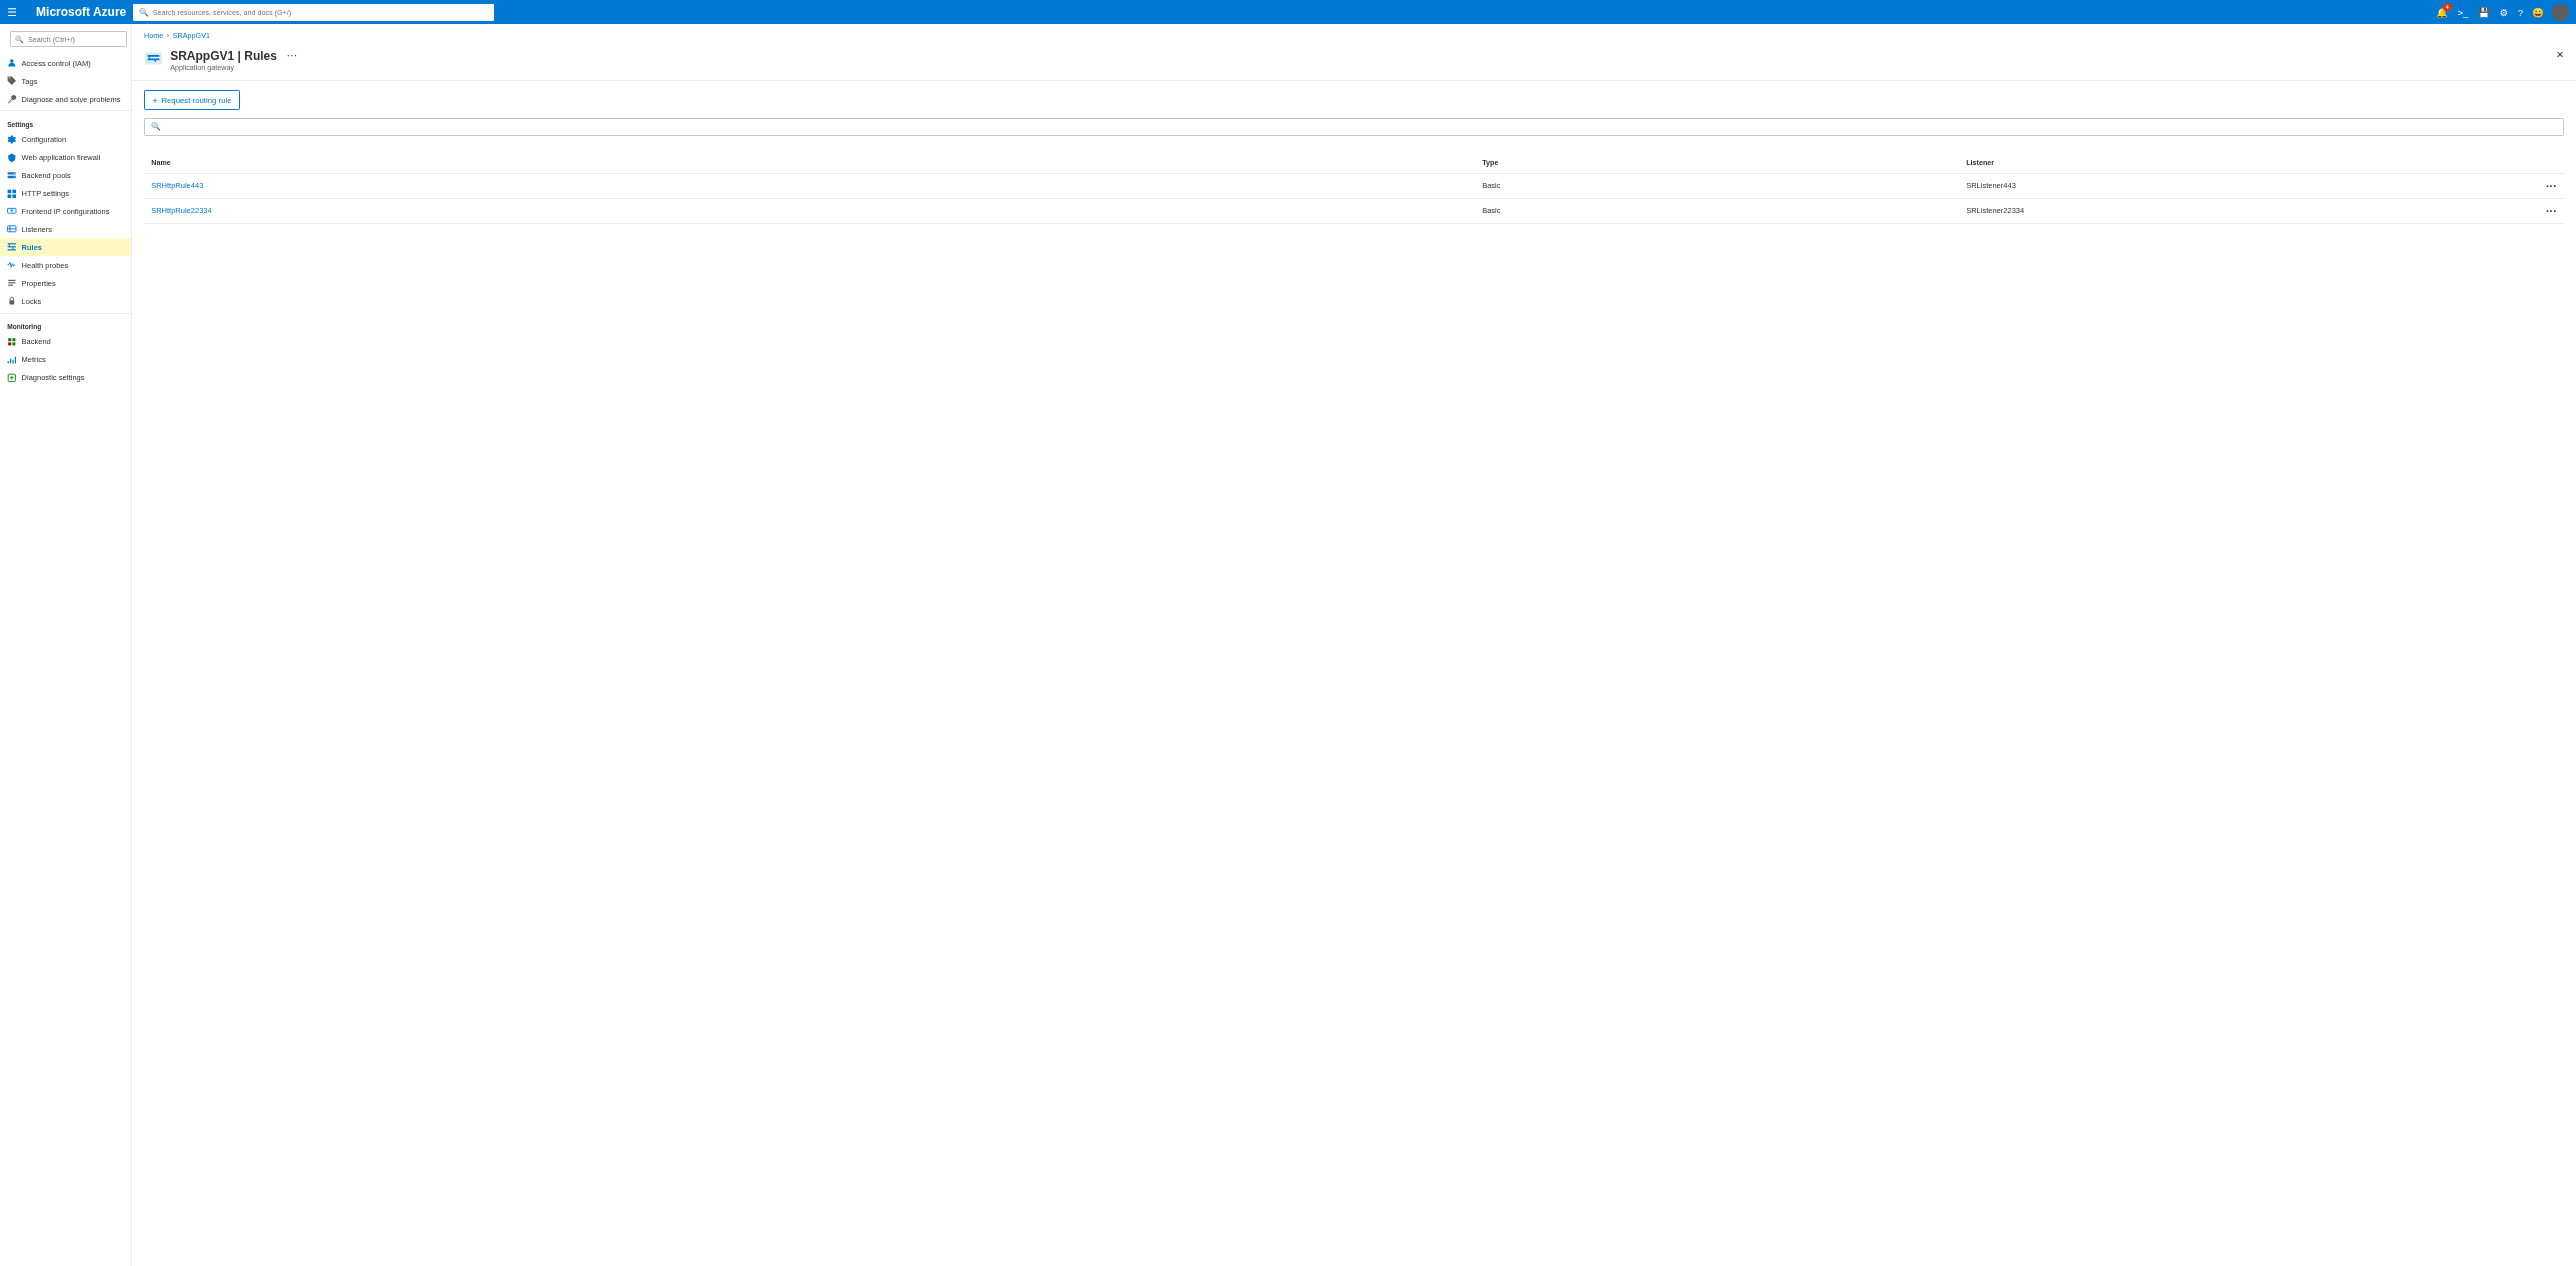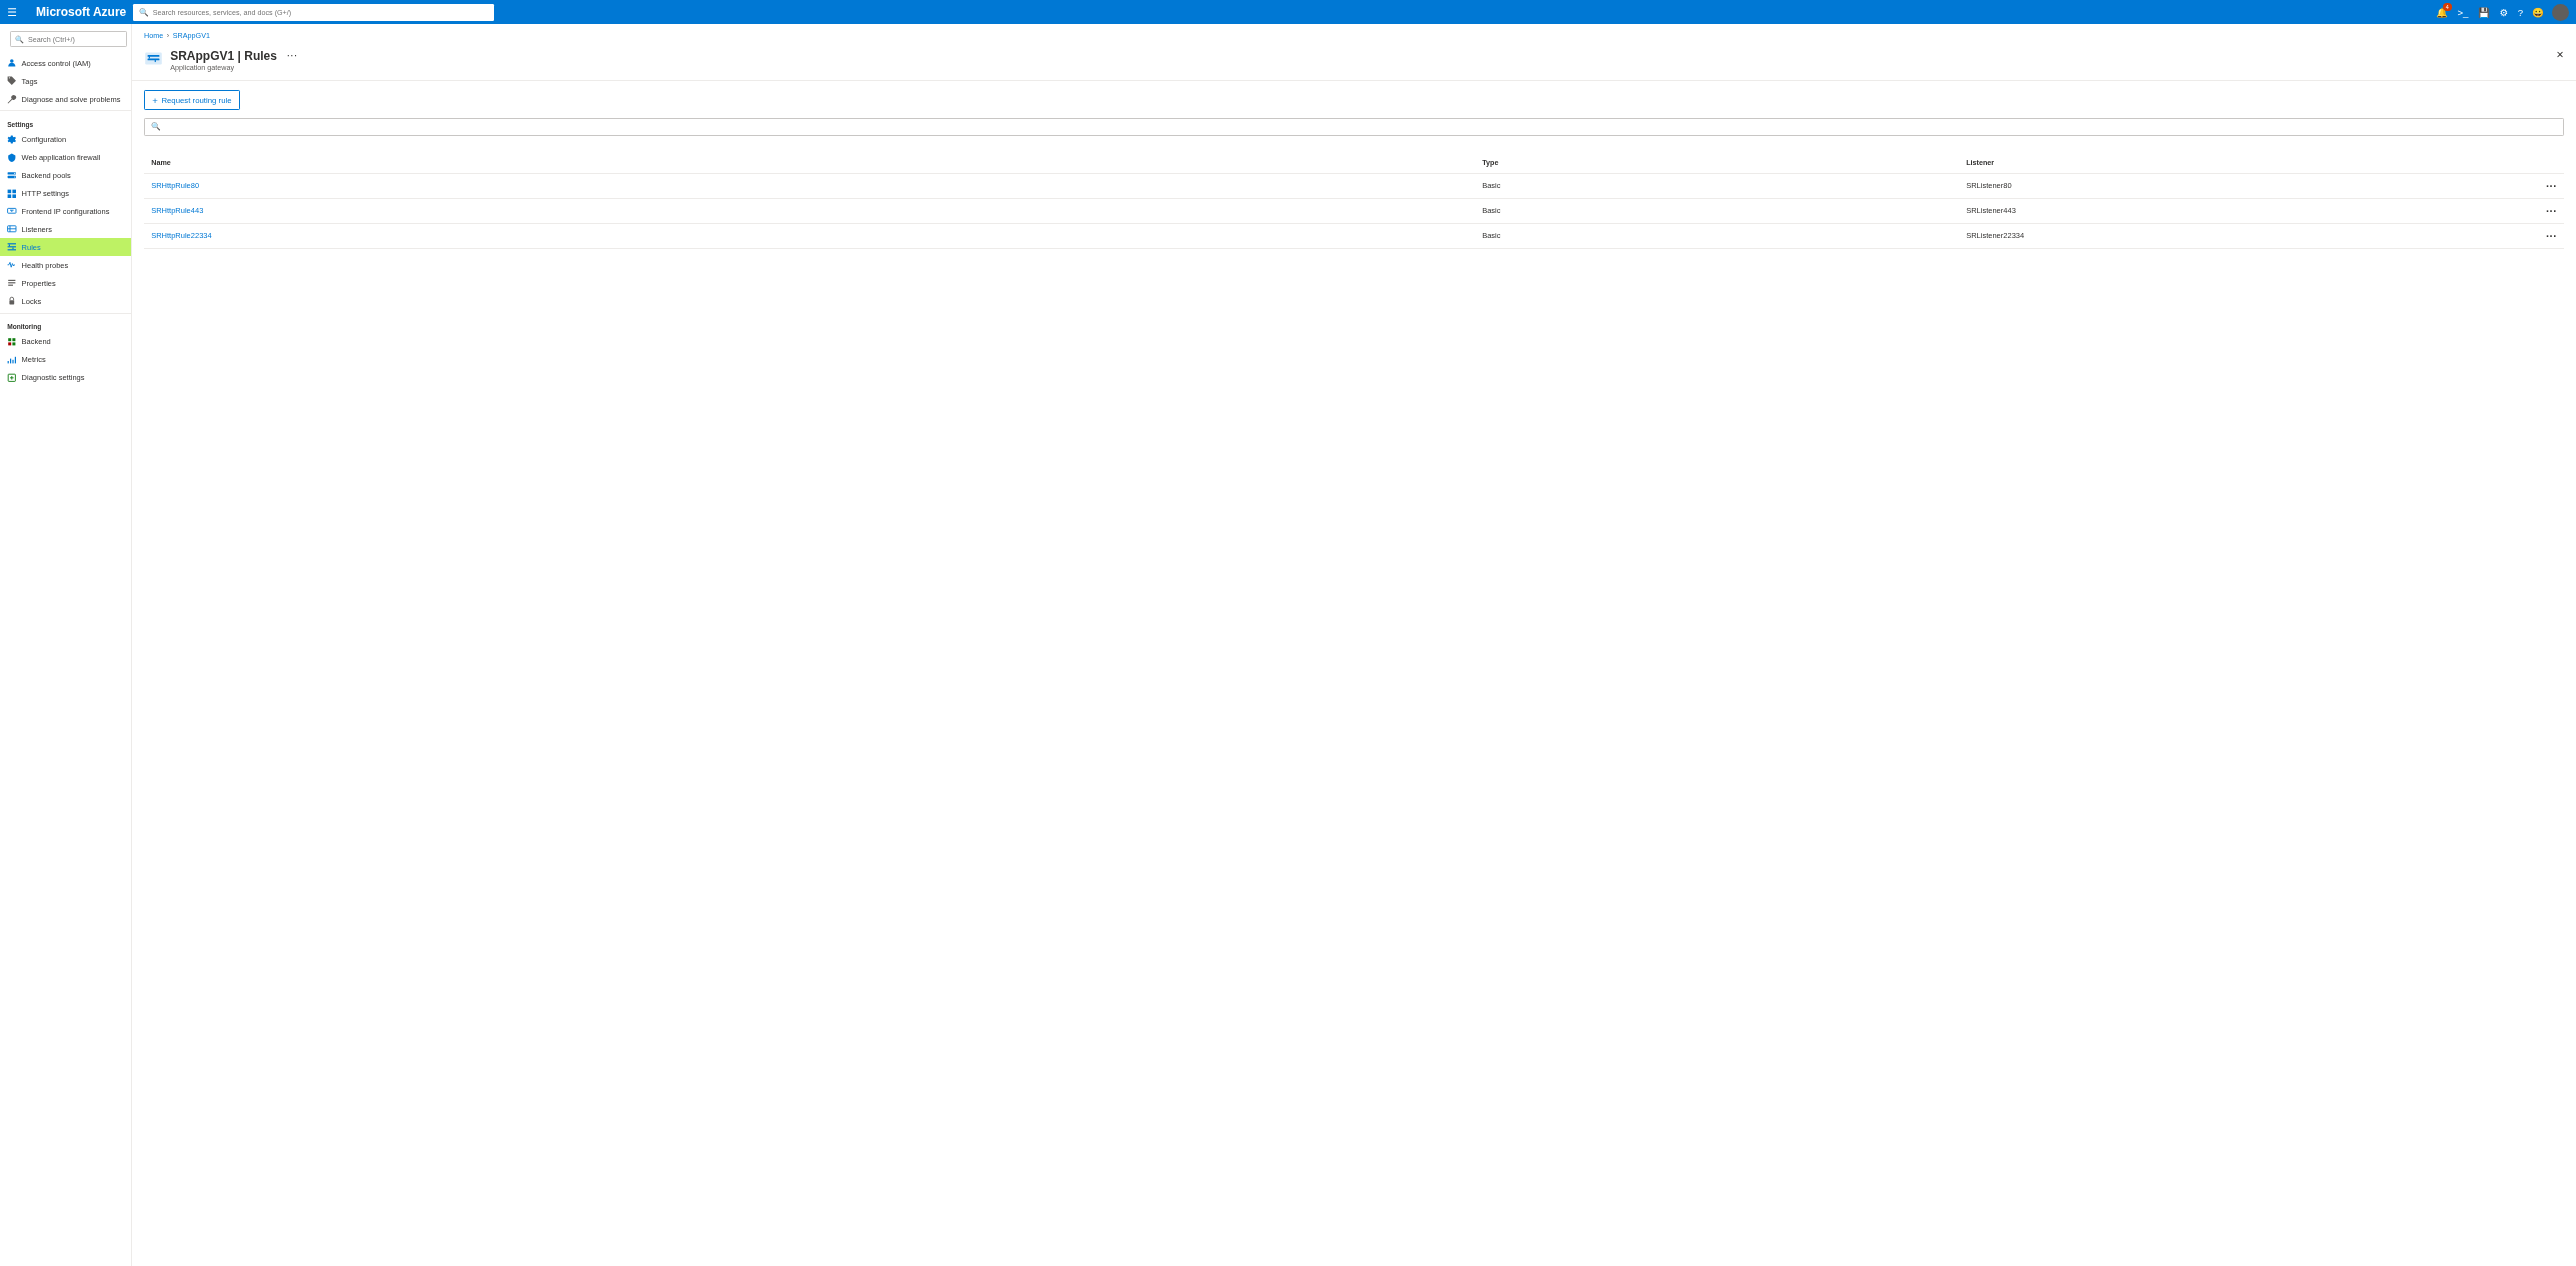--- a/index.html
+++ b/index.html
@@ -39,21 +39,21 @@
     .sidebar-search {
       display: flex; align-items: center; margin: 4.8px; border: 0.6px solid #c8c6c4;
       border-radius: 1.2px; padding: 2.4px 4.8px; gap: 3.6px; background: white;
     }
     .sidebar-search input { border: none; outline: none; font-size: 7.2px; flex: 1; }
     .sidebar-list { overflow-y: auto; flex: 1; }
     .sidebar-item {
       display: flex; align-items: center; gap: 4.8px; padding: 4.2px 7.2px;
       cursor: pointer; color: #323130; font-size: 7.5px;
     }
-    .sidebar-item.active { background: #bef264; color: #0078d4; font-weight: 400; }
+    .sidebar-item.active { background: #fef9c3; color: #0078d4; font-weight: 700; }
     .sidebar-item-icon { width: 9.6px; height: 9.6px; display: flex; align-items: center; justify-content: center; flex-shrink: 0; }
     .sidebar-section-label {
       font-size: 6.6px; font-weight: 600; color: #323130; padding: 7.2px 7.2px 2.4px;
       text-transform: none;
     }
     .sidebar-divider { border: none; border-top: 0.6px solid #edebe9; margin: 2.4px 0; }
 
     
     .main-content { flex: 1; display: flex; flex-direction: column; background: white; overflow: hidden; }
 
@@ -369,28 +369,20 @@
       <table class="rules-table">
         <thead>
           <tr>
             <th class="col-name">Name</th>
             <th class="col-type">Type</th>
             <th class="col-listener">Listener</th>
             <th class="col-actions"></th>
           </tr>
         </thead>
         <tbody id="rules-tbody">
-        <tr>
-    <td class="col-name" style="color:#0078d4; cursor:pointer;">SRHttpRule80</td>
-    <td class="col-type">Basic</td>
-    <td class="col-listener">SRListener80</td>
-    <td class="col-actions">
-      <span class="row-actions">···</span>
-    </td>
-  </tr>
             <tr>
     <td class="col-name" style="color:#0078d4; cursor:pointer;">SRHttpRule443</td>
     <td class="col-type">Basic</td>
     <td class="col-listener">SRListener443</td>
     <td class="col-actions">
       <span class="row-actions">···</span>
     </td>
   </tr>
             <tr>
     <td class="col-name" style="color:#0078d4; cursor:pointer;">SRHttpRule22334</td>

